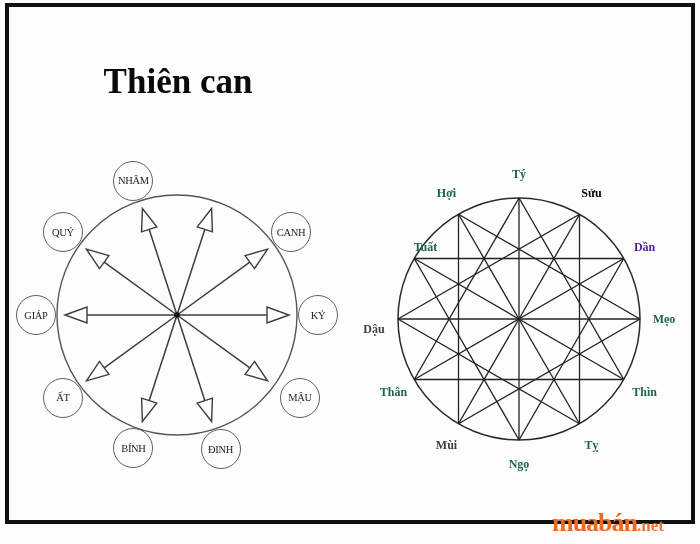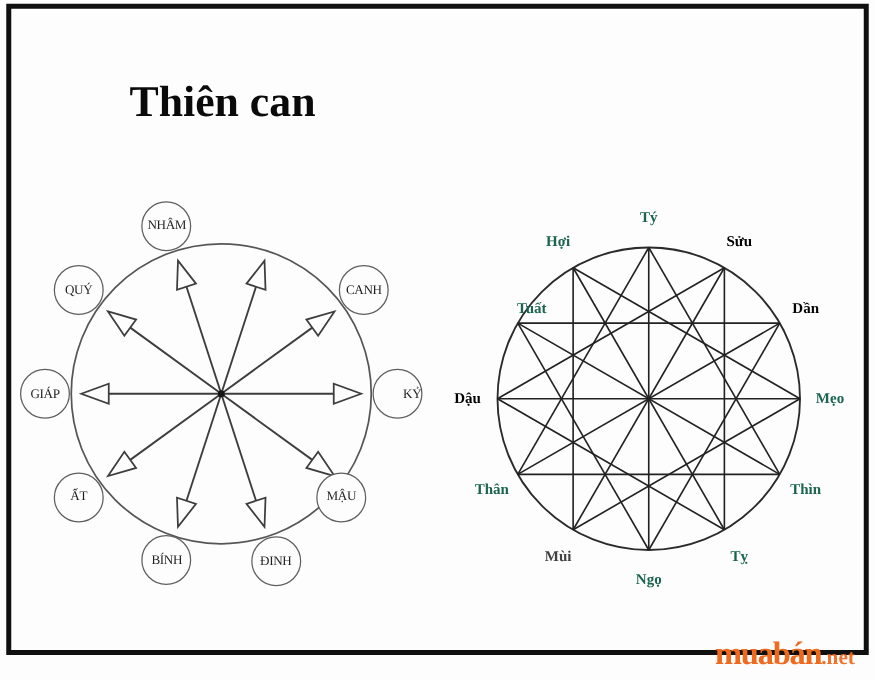--- a/index.html
+++ b/index.html
@@ -104,47 +104,47 @@
       </div>
       <div class="stem-circle" style="left: 62.9286px; top: 397.878px; justify-content: center;">
         <span>ẤT</span>
       </div>
       <div class="stem-circle" style="left: 133.429px; top: 448px;">
         <span>BÍNH</span>
       </div>
       <div class="stem-circle" style="left: 220.571px; top: 449.099px;">
         <span>ĐINH</span>
       </div>
-      <div class="stem-circle" style="left: 273px; top: 397.878px;">
+      <div class="stem-circle" style="left: 300px; top: 397.878px;">
         <span>MẬU</span>
       </div>
-      <div class="stem-circle" style="left: 318px; top: 315px; justify-content: flex-end;">
+      <div class="stem-circle" style="left: 318px; top: 315px;">
         <span>KỶ</span>
       </div>
       <div class="stem-circle" style="left: 291.071px; top: 232.122px;">
         <span>CANH</span>
       </div>
       <div class="stem-circle" style="left: 133.429px; top: 180.901px;">
         <span>NHÂM</span>
       </div>
       <div class="stem-circle" style="left: 62.9286px; top: 232.122px;">
         <span>QUÝ</span>
       </div>
     </div>
   <div class="label-layer" id="right-labels">
       <div class="branch-label" style="left: 519px; top: 174px; color: rgb(27, 100, 80);">Tý</div>
       <div class="branch-label" style="left: 591.5px; top: 193.426px; color: #000000; text-align: center;">Sửu</div>
-      <div class="branch-label" style="left: 644.574px; top: 246.5px; color: #000000;">Dần</div>
+      <div class="branch-label" style="left: 644.574px; top: 246.5px; color: #4c1d95;">Dần</div>
       <div class="branch-label" style="left: 664px; top: 319px; color: rgb(27, 100, 80);">Mẹo</div>
       <div class="branch-label" style="left: 644.574px; top: 391.5px; color: rgb(27, 100, 80);">Thìn</div>
       <div class="branch-label" style="left: 591.5px; top: 444.574px; color: rgb(27, 100, 80);">Tỵ</div>
       <div class="branch-label" style="left: 519px; top: 464px; color: rgb(27, 100, 80);">Ngọ</div>
       <div class="branch-label" style="left: 446.5px; top: 444.574px; color: #404040;">Mùi</div>
       <div class="branch-label" style="left: 393.426px; top: 391.5px; color: rgb(27, 100, 80);">Thân</div>
-      <div class="branch-label" style="left: 374px; top: 319px; color: #000000;">Dậu</div>
+      <div class="branch-label" style="left: 374px; top: 329px; color: #404040;">Dậu</div>
       <div class="branch-label" style="left: 393.426px; top: 246.5px; color: rgb(27, 100, 80); margin-left: 32px;">Tuất</div>
       <div class="branch-label" style="left: 446.5px; top: 193.426px; color: rgb(27, 100, 80);">Hợi</div>
     </div>
 
-  <div class="watermark" style="color: rgb(237, 106, 31); margin-left: 20px;">
+  <div class="watermark" style="color: rgb(237, 106, 31);">
     <span class="brand">muabán</span><span class="suffix">.net</span>
   </div>
 </div>
 
 </body></html>

